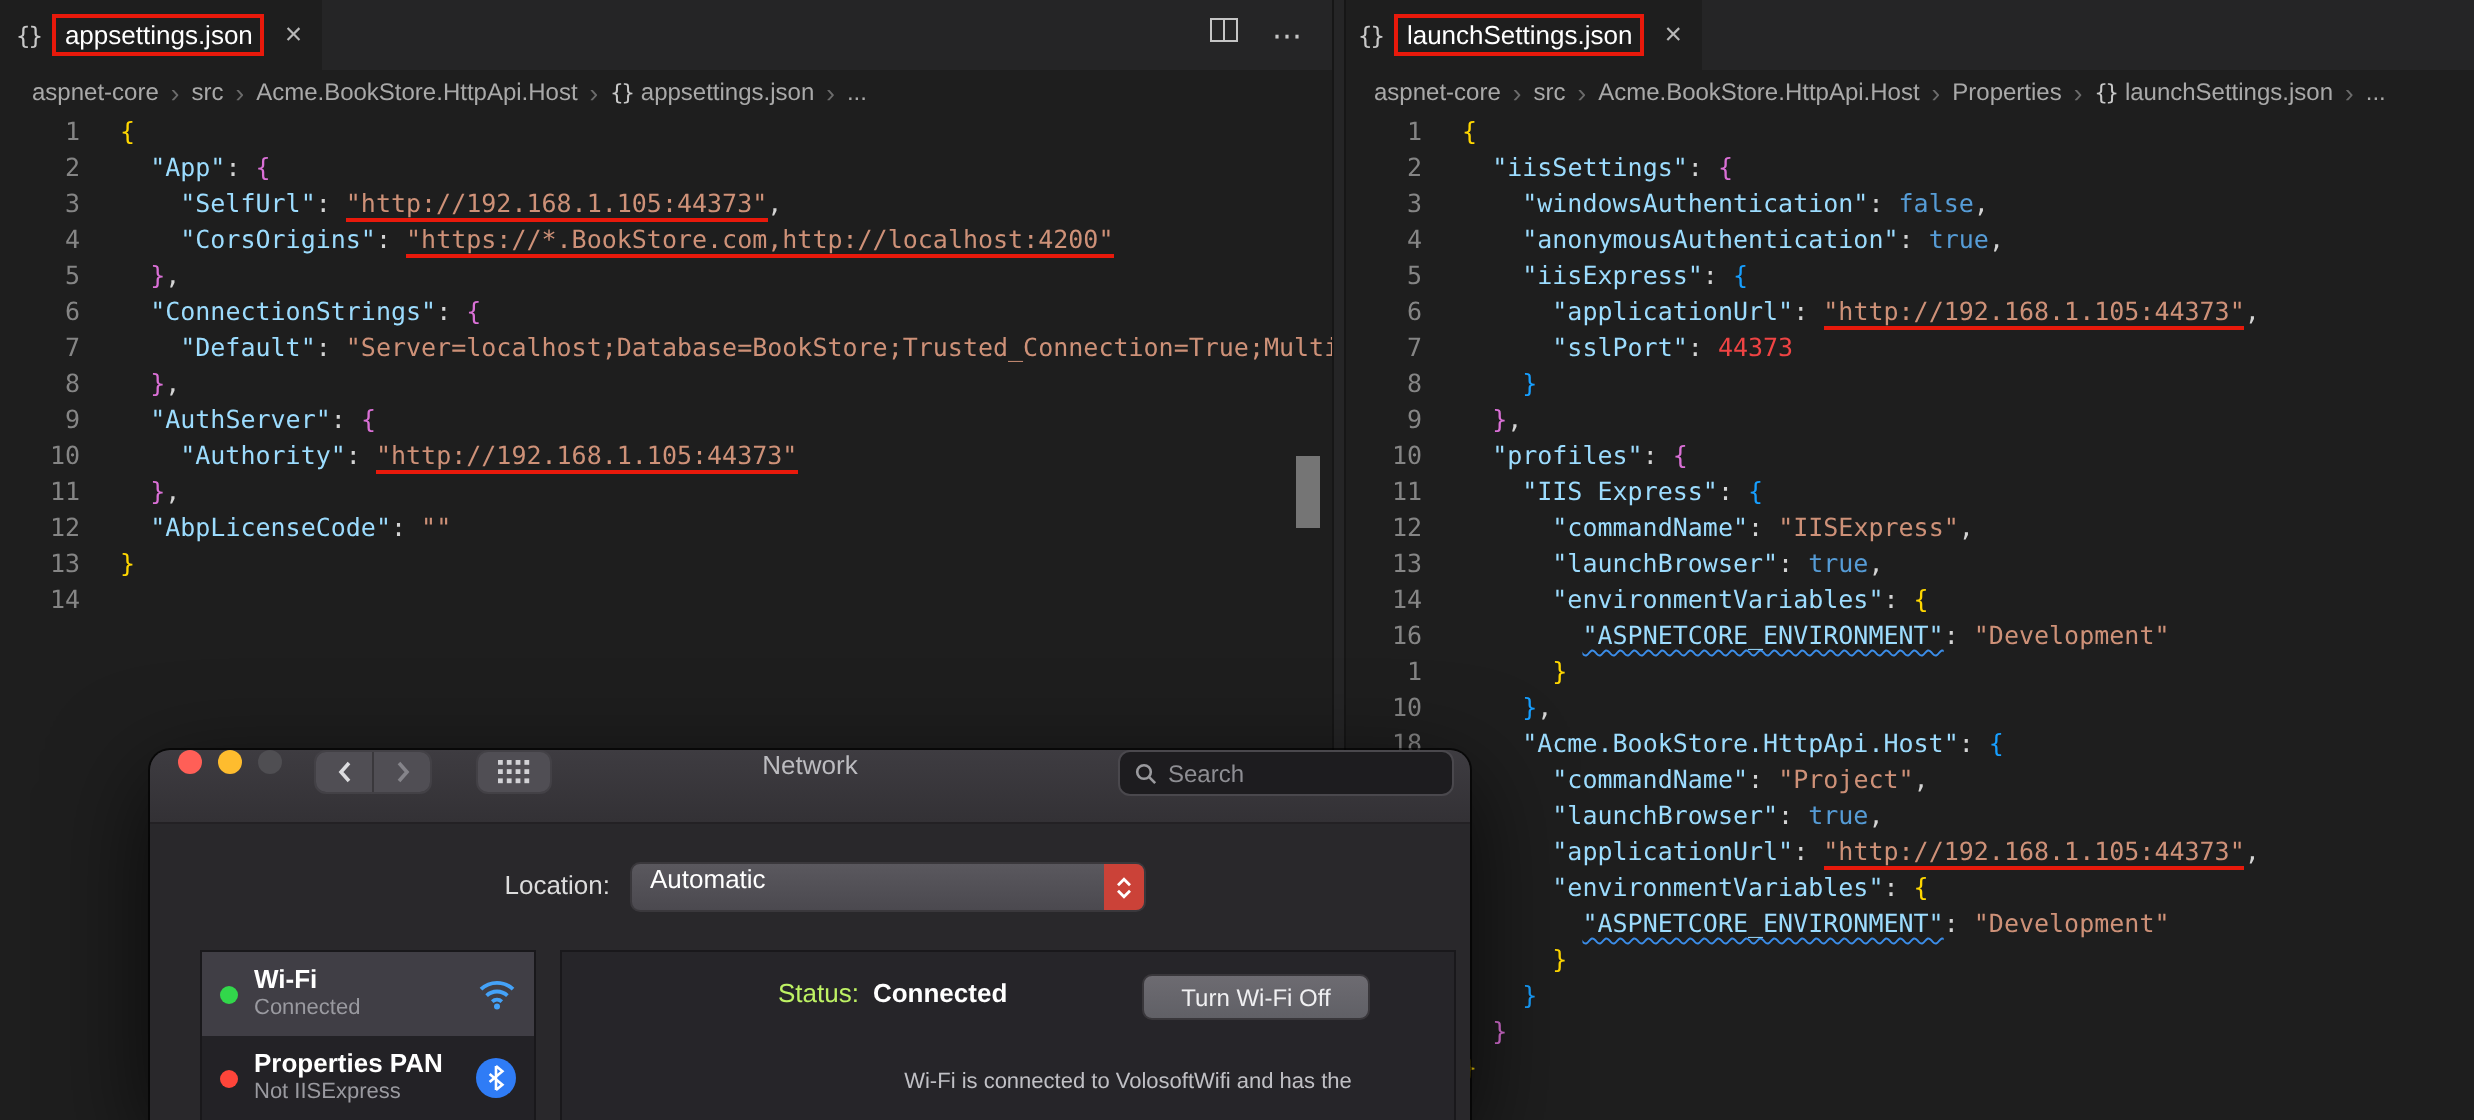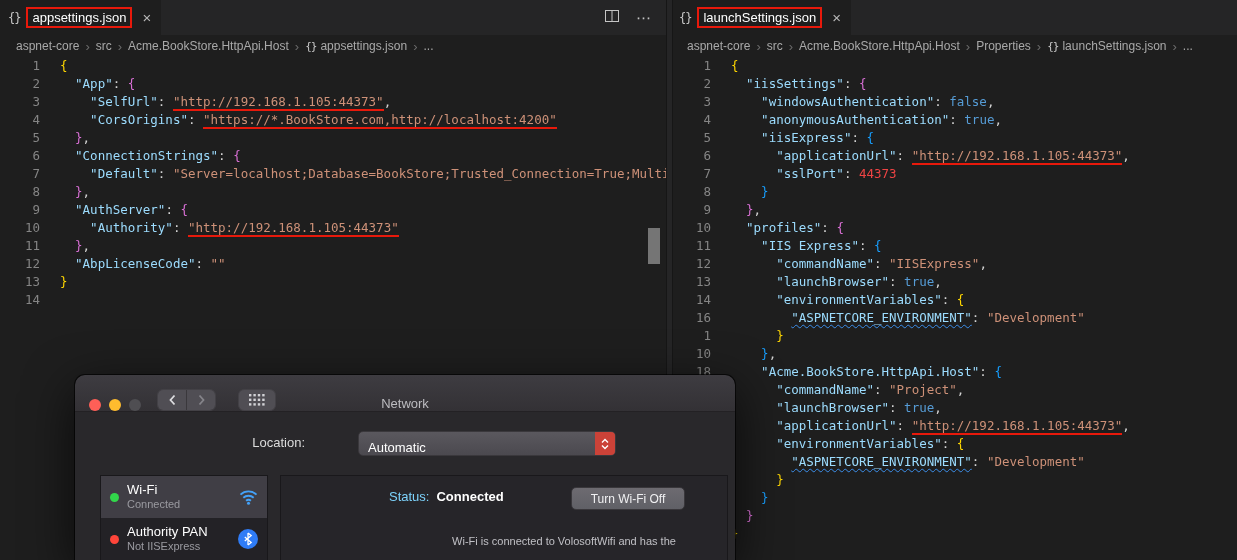--- a/index.html
+++ b/index.html
@@ -42,53 +42,53 @@
   .u-ru{border-bottom:2px solid #e8190b;}
   .u-bw{text-decoration-line:underline;text-decoration-style:wavy;text-decoration-color:#3b8eea;text-decoration-thickness:1px;text-underline-offset:2px;}
 
   .scroll-slider{position:absolute;top:228px;right:6px;width:12px;height:36px;background:rgba(190,190,190,0.55);z-index:1;}
 
   
   .netwin{position:absolute;left:75px;top:375px;width:660px;height:185px;z-index:20;
     border-radius:10px 10px 0 0;background:#29282b;overflow:hidden;
     box-shadow:0 14px 50px rgba(0,0,0,0.7),0 0 0 1px rgba(0,0,0,0.65);}
   .titlebar{position:relative;height:36px;background:linear-gradient(#3e3c41,#333135);
-    border-bottom:1px solid #232124;display:flex;align-items:flex-end;padding:0 8px 0 14px;border-radius:10px 10px 0 0;}
+    border-bottom:1px solid #232124;display:flex;align-items:flex-start;padding:0 8px 0 14px;border-radius:10px 10px 0 0;}
   .lights{display:flex;gap:8px;margin-right:16px;}
   .light{width:12px;height:12px;border-radius:50%;}
   .light.red{background:#ff5f57;}
   .light.yellow{background:#febc2e;}
   .light.gray{background:#4f4e52;}
   .navseg{display:flex;margin-right:22px;border-radius:6px;overflow:hidden;border:1px solid #434146;}
   .navbtn{width:28px;height:20px;background:#504e54;display:flex;align-items:center;justify-content:center;}
   .navbtn + .navbtn{border-left:1px solid #3a383c;}
   .gridbtn{width:36px;height:20px;background:#504e54;border:1px solid #434146;border-radius:6px;display:flex;align-items:center;justify-content:center;}
   .wintitle{position:absolute;left:0;right:0;text-align:center;font-size:13px;color:#bcbcc0;pointer-events:none;}
   .searchbox{margin-left:auto;width:152px;height:21px;background:#1d1c1f;border:1px solid #4a484d;border-radius:6px;
     display:flex;align-items:center;gap:5px;padding:0 7px;color:#8e8e93;font-size:12px;position:relative;z-index:1;}
 
   .loc-label{position:absolute;top:60px;left:100px;width:130px;text-align:right;color:#dcdcdc;font-size:13px;}
   .loc-select{position:absolute;top:56px;left:240px;width:256px;height:23px;border-radius:5px;
-    background:linear-gradient(#5a585e,#4b494f);border:1px solid #3a383c;display:flex;align-items:flex-end;margin-left:43px;}
+    background:linear-gradient(#5a585e,#4b494f);border:1px solid #3a383c;display:flex;align-items:flex-start;}
   .sel-text{color:#ffffff;font-size:13px;padding-left:9px;}
   .sel-cap{position:absolute;right:0;top:0;bottom:0;width:20px;background:#cb4238;border-radius:0 4px 4px 0;
     display:flex;align-items:center;justify-content:center;}
 
   .sidebar-box{position:absolute;left:25px;top:100px;width:166px;height:85px;background:#232226;border:1px solid #19181b;}
   .net-row{height:42px;display:flex;align-items:center;padding:0 9px;gap:8px;}
   .net-row.selected{background:#403e45;}
   .dot{width:9px;height:9px;border-radius:50%;flex:none;}
   .net-txt{display:flex;flex-direction:column;line-height:1.15;}
-  .net-name{color:#ffffff;font-size:13px;}
+  .net-name{color:#ffffff;font-size:13px;font-weight:bold;}
   .net-sub{color:#9a9aa0;font-size:11px;}
   .net-ic{margin-left:auto;display:flex;align-items:center;}
 
   .main-box{position:absolute;left:205px;top:100px;width:446px;height:85px;background:#262529;border:1px solid #19181b;}
   .status-row{position:absolute;top:13px;left:0;right:0;display:flex;align-items:center;font-size:13px;}
-  .status-label{color:#7dd3fc;margin-left:108px;}
+  .status-label{color:#bef264;margin-left:108px;}
   .status-value{color:#ffffff;font-weight:bold;margin-left:7px;}
   .wifi-off-btn{position:absolute;left:290px;top:11px;width:112px;height:21px;background:linear-gradient(#6d6b71,#606066);
     border:1px solid #39373b;border-radius:5px;color:#f0f0f2;font-size:12px;display:flex;align-items:center;justify-content:center;}
   .desc{position:absolute;top:39px;left:160px;width:246px;text-align:center;font-size:11px;color:#c0c0c5;line-height:16px;margin-top:18px;}
   .ip-underline{border-bottom:2px solid #e8190b;padding-bottom:0px;}
 </style>
 </head>
 <body>
 
 <div class="pane left">
@@ -225,20 +225,27 @@
             <rect x="8.8" y="4.6" width="2.4" height="2.4"></rect>
             <rect x="13.2" y="4.6" width="2.4" height="2.4"></rect>
           <rect x="0" y="9.2" width="2.4" height="2.4"></rect>
             <rect x="4.4" y="9.2" width="2.4" height="2.4"></rect>
             <rect x="8.8" y="9.2" width="2.4" height="2.4"></rect>
             <rect x="13.2" y="9.2" width="2.4" height="2.4"></rect>
         </g>
       </svg>
     </div>
     <div class="wintitle">Network</div>
+    <div class="searchbox">
+      <svg width="12" height="12" viewBox="0 0 12 12">
+        <circle cx="5" cy="5" r="3.4" fill="none" stroke="#9a9a9e" stroke-width="1.3"></circle>
+        <line x1="7.6" y1="7.6" x2="10.6" y2="10.6" stroke="#9a9a9e" stroke-width="1.3"></line>
+      </svg>
+      <span>Search</span>
+    </div>
   </div>
 
   <div class="loc-label">Location:</div>
   <div class="loc-select">
     <span class="sel-text">Automatic</span>
     <span class="sel-cap">
       <svg width="10" height="12" viewBox="0 0 10 12">
         <polyline points="2,4.6 5,1.6 8,4.6" stroke="#ffffff" stroke-width="1.4" fill="none"></polyline>
         <polyline points="2,7.4 5,10.4 8,7.4" stroke="#ffffff" stroke-width="1.4" fill="none"></polyline>
       </svg>
@@ -257,21 +264,21 @@
           <path d="M1.5 5.6 A11.6 11.6 0 0 1 17.5 5.6" stroke="#44a2f8" stroke-width="1.9" fill="none"></path>
           <path d="M4.3 8.8 A7.6 7.6 0 0 1 14.7 8.8" stroke="#44a2f8" stroke-width="1.9" fill="none"></path>
           <path d="M7.1 11.8 A3.6 3.6 0 0 1 11.9 11.8" stroke="#44a2f8" stroke-width="1.9" fill="none"></path>
           <circle cx="9.5" cy="14.2" r="1.5" fill="#44a2f8"></circle>
         </svg>
       </span>
     </div>
     <div class="net-row">
       <span class="dot" style="background:#ff453a"></span>
       <span class="net-txt">
-        <span class="net-name">Authority PAN</span>
+        <span class="net-name">Properties PAN</span>
         <span class="net-sub">Not IISExpress</span>
       </span>
       <span class="net-ic">
         <svg width="20" height="20" viewBox="0 0 20 20">
           <circle cx="10" cy="10" r="10" fill="#2f7cf6"></circle>
           <path d="M10 4 v12 M10 4 l3.2 2.6 L6.8 12 M10 16 l3.2 -2.6 L6.8 8" stroke="#ffffff" stroke-width="1.3" fill="none"></path>
         </svg>
       </span>
     </div>
   </div>

